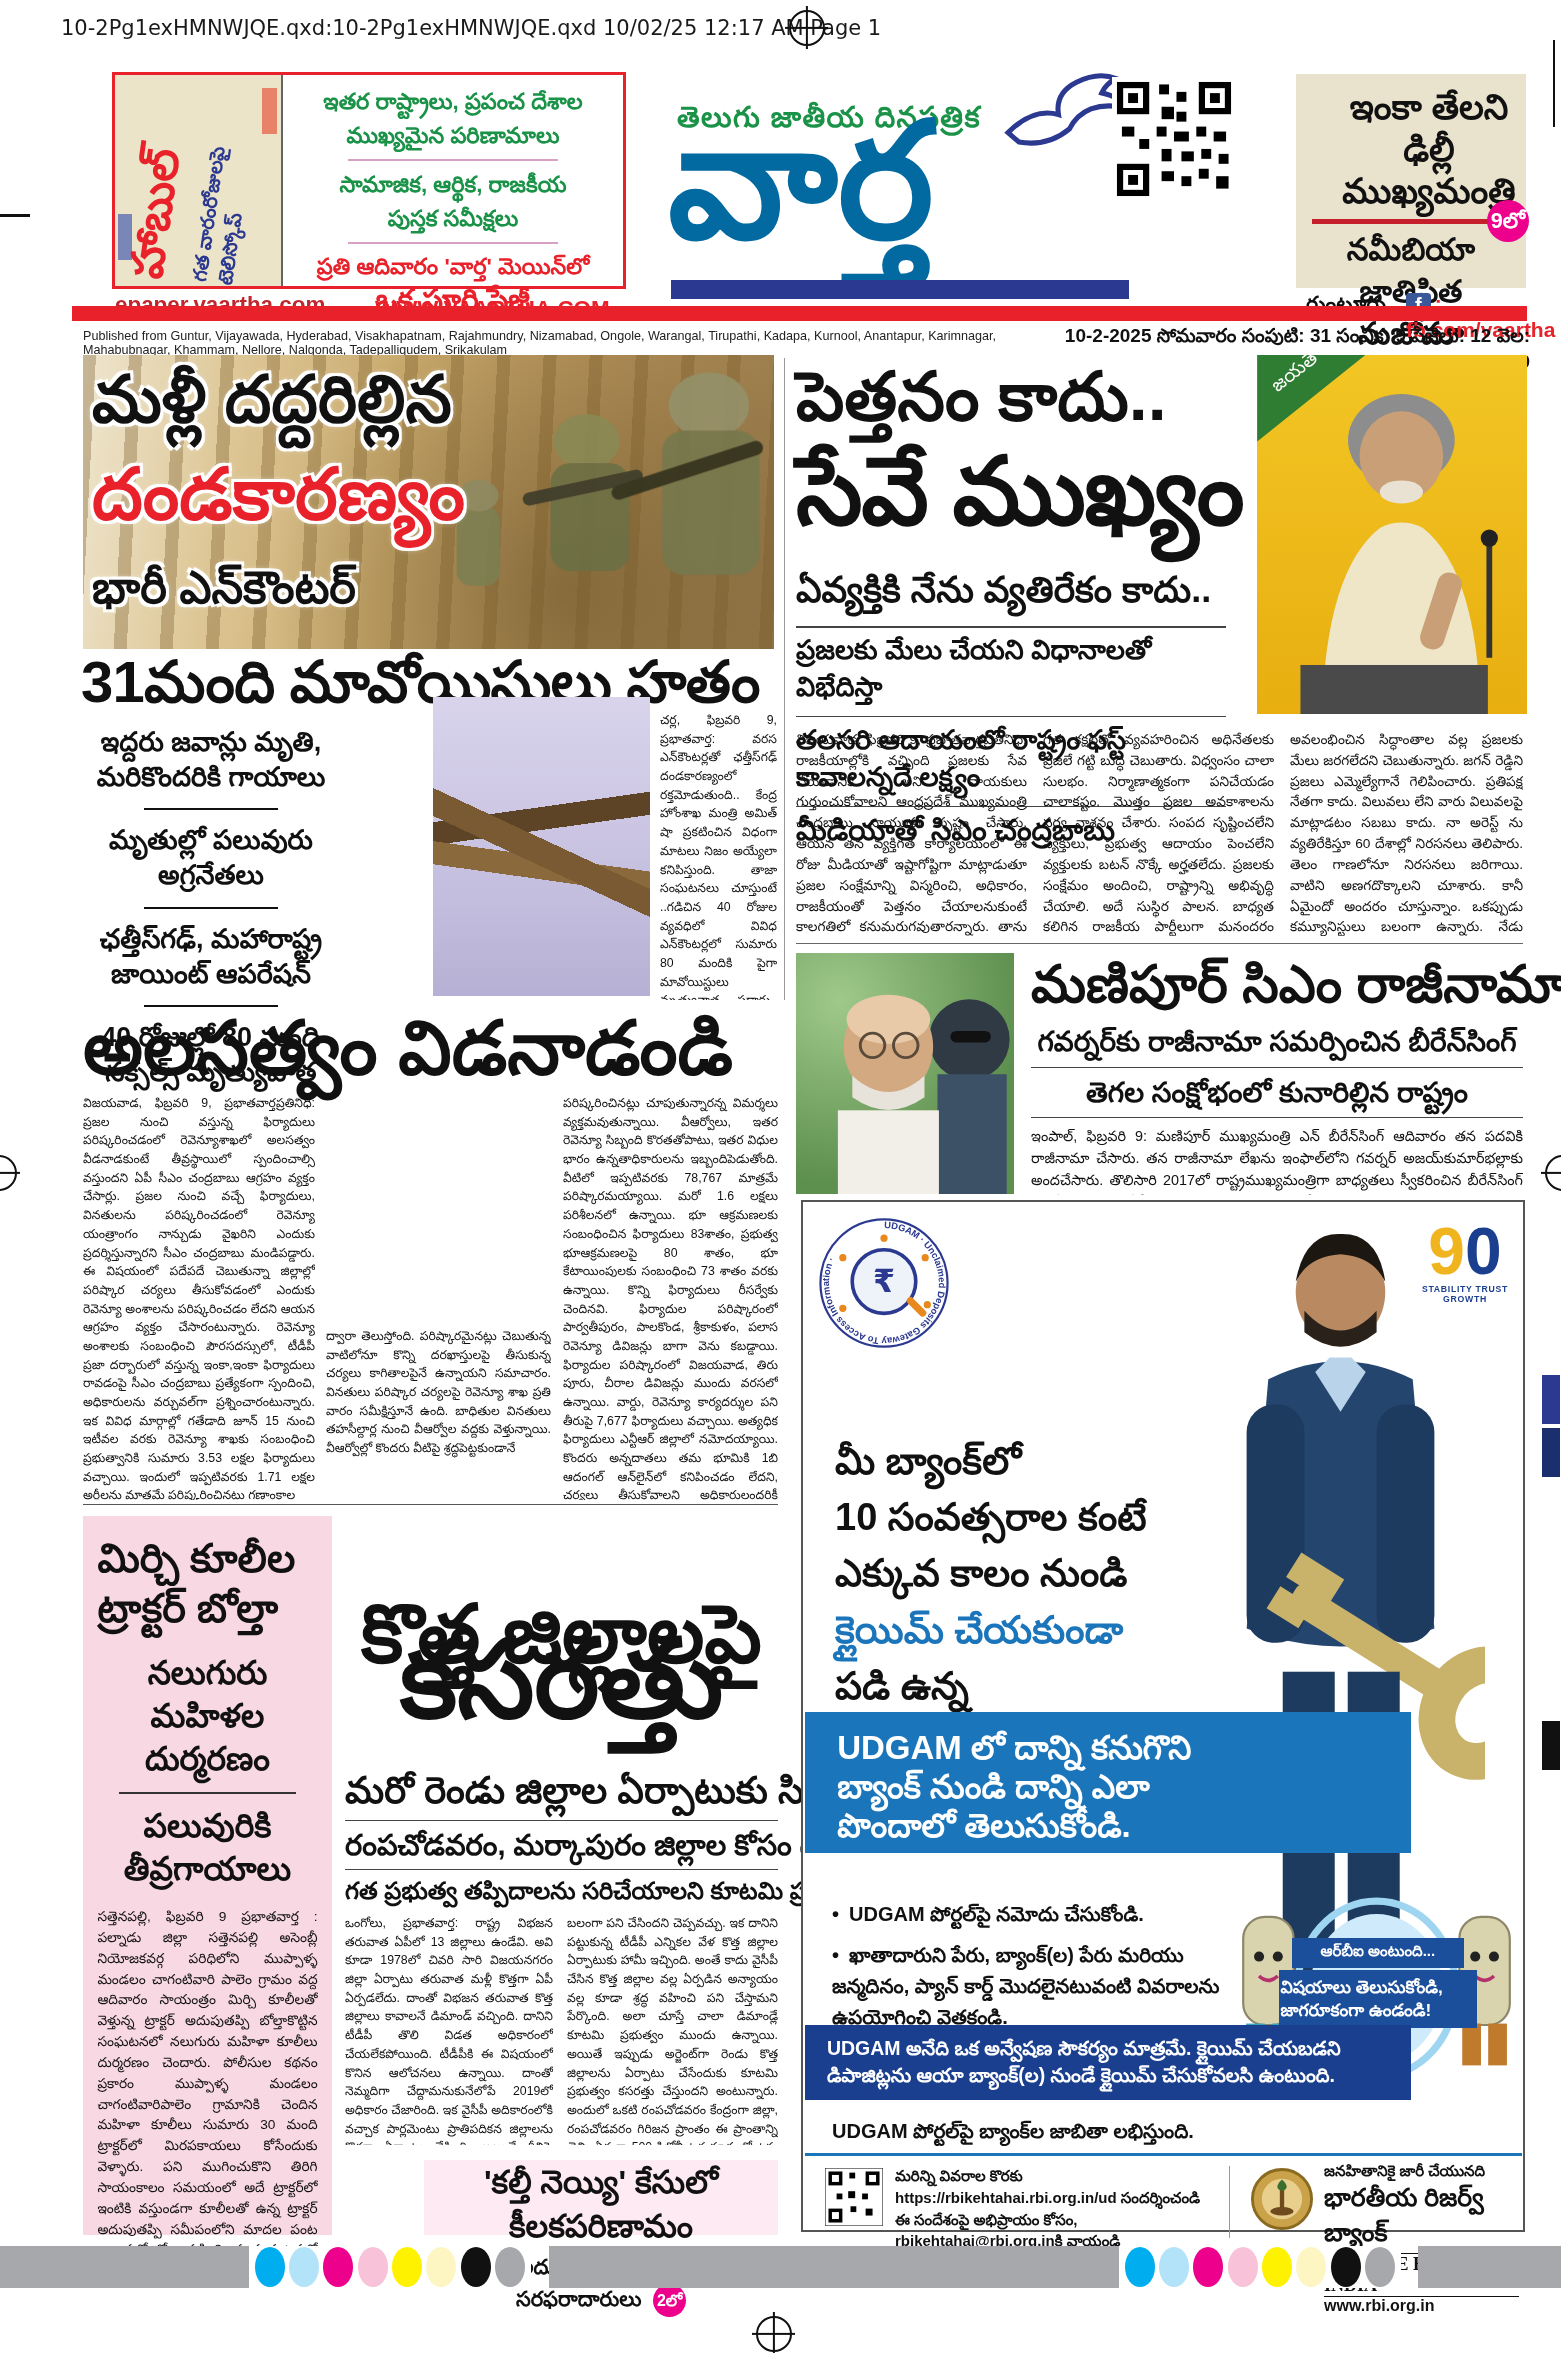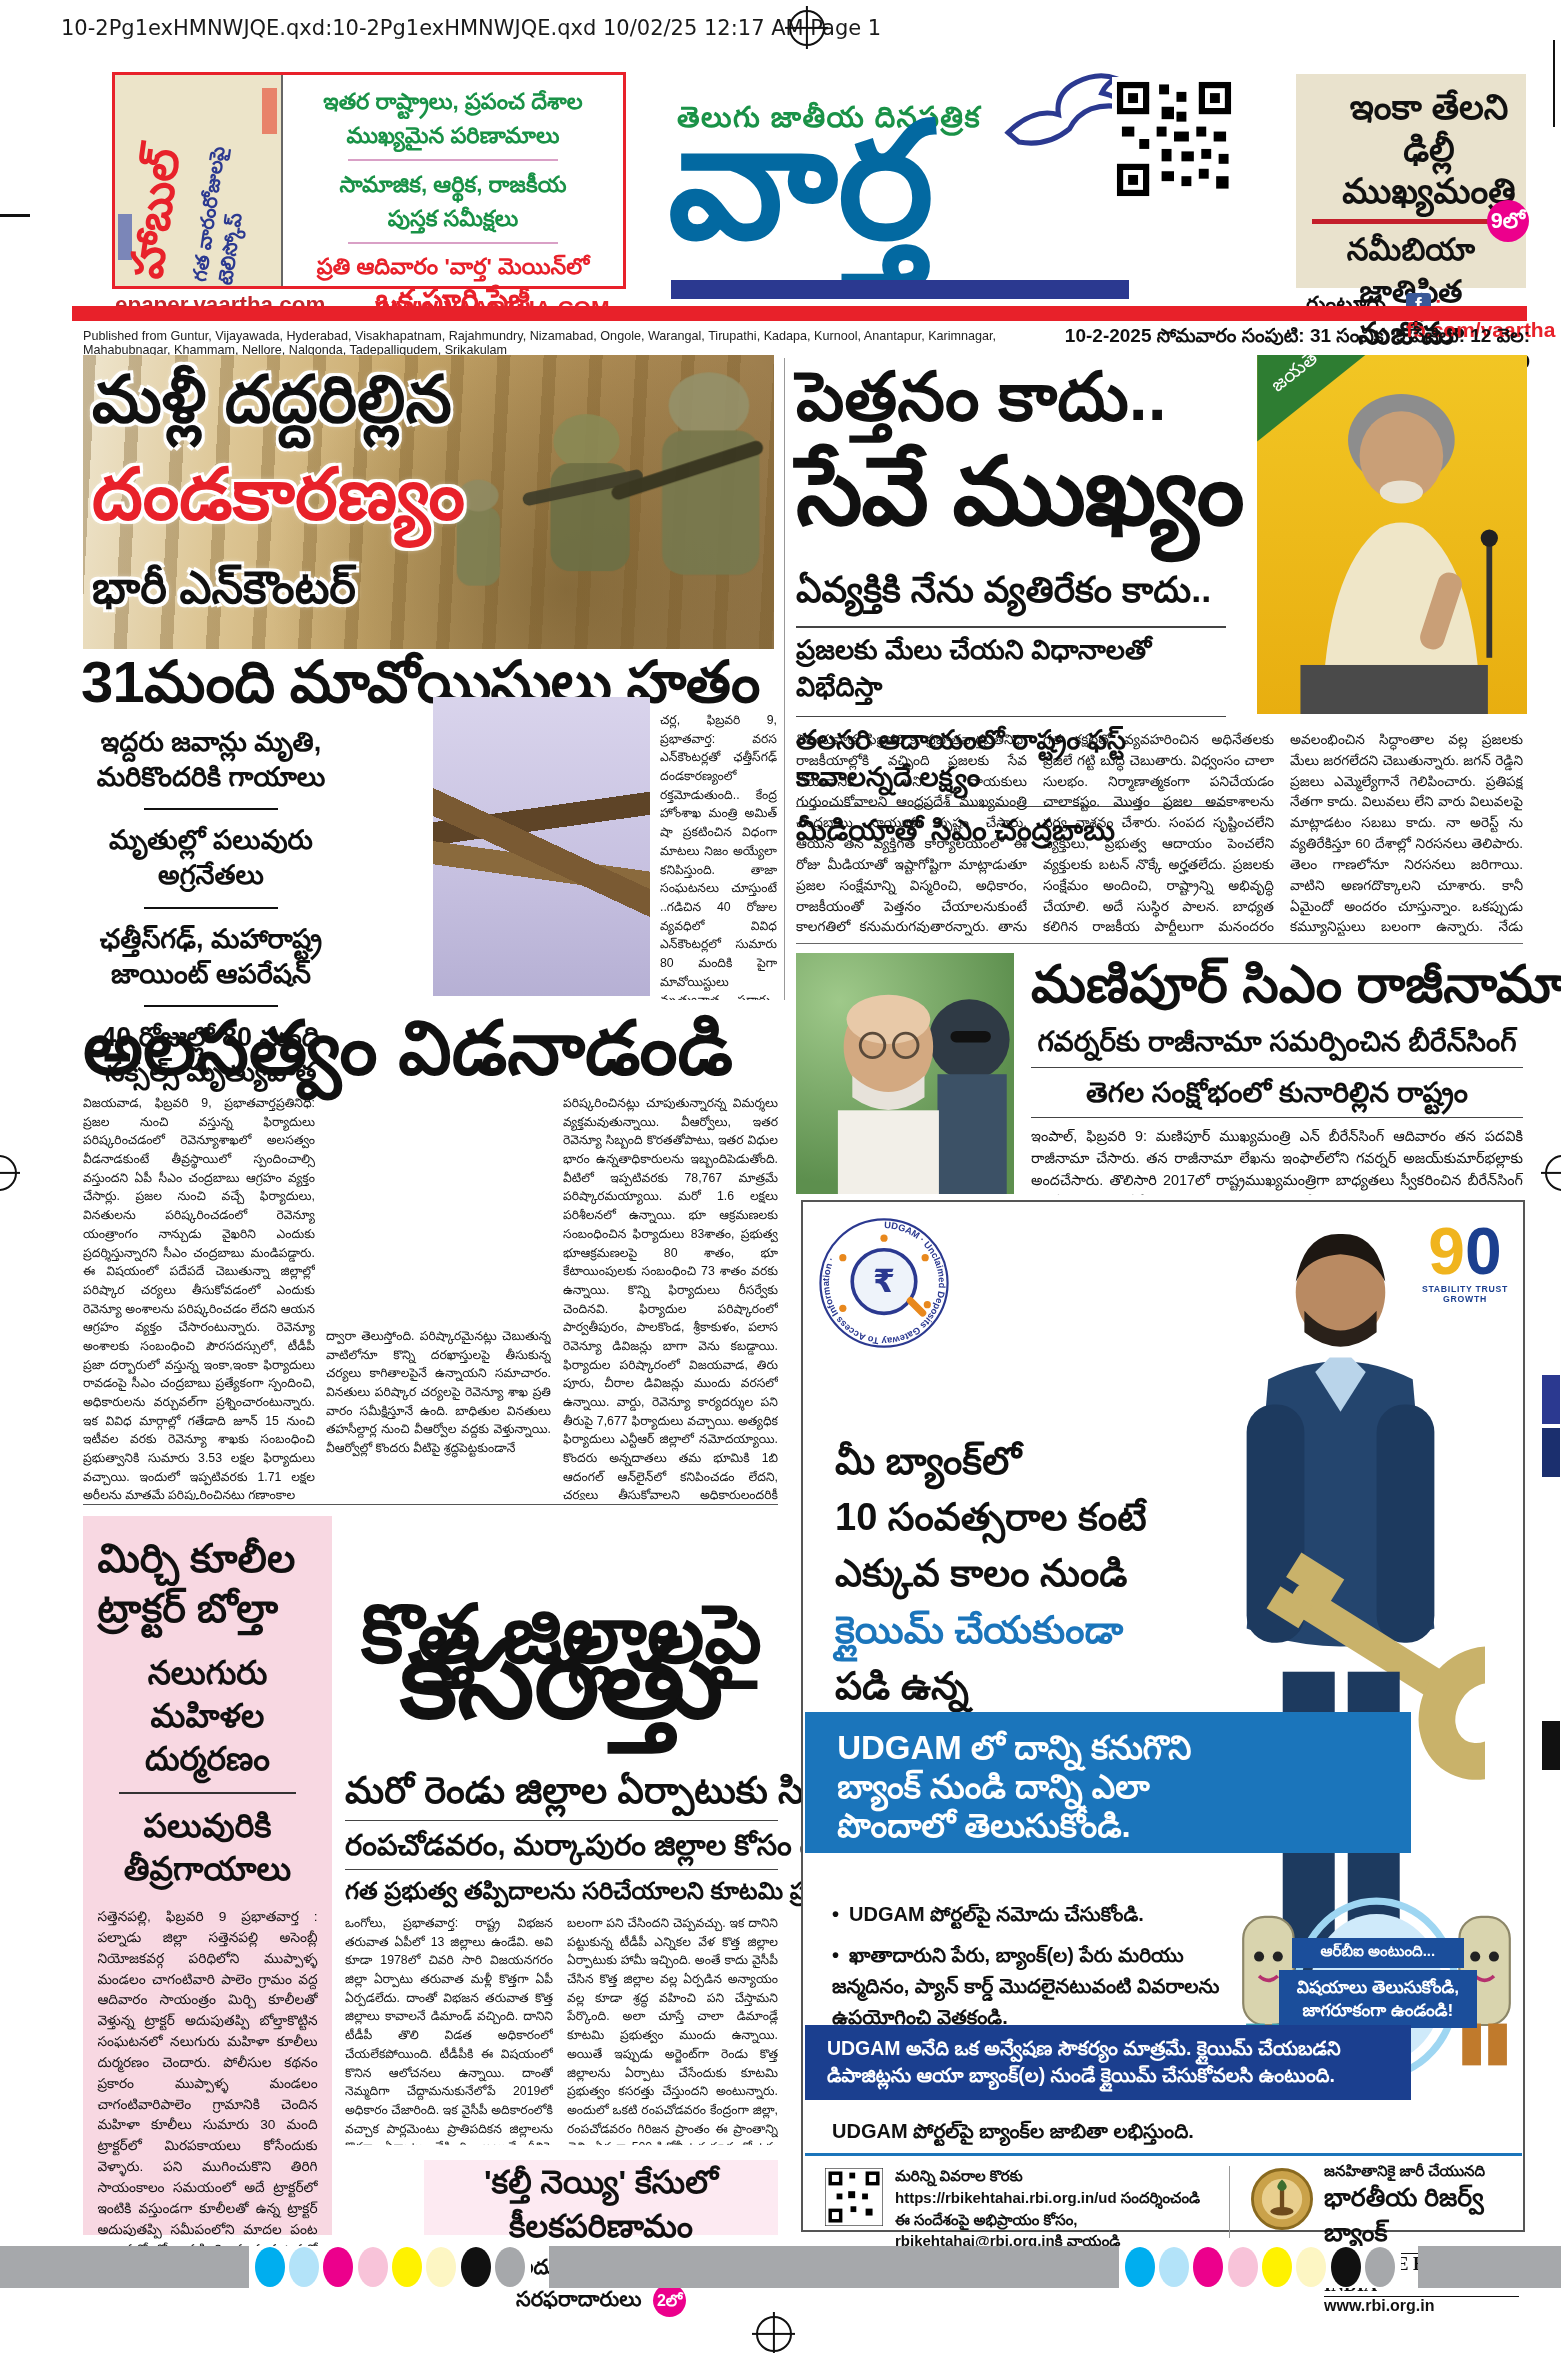--- a/index.html
+++ b/index.html
@@ -384,21 +384,21 @@
         <rect x="14" y="178" width="26" height="58" fill="#3aa0b5"></rect>
           <rect x="50" y="178" width="26" height="58" fill="#3aa0b5"></rect>
         <rect x="310" y="30" width="70" height="150" rx="30" fill="#d9d4ae" stroke="#8c8668" stroke-width="3"></rect>
         <circle cx="332" cy="85" r="7" fill="#222"></circle>
           <circle cx="358" cy="85" r="7" fill="#222"></circle>
         <path d="M332 112 Q345 124 358 112" stroke="#b5316e" stroke-width="5" fill="none"></path>
         <rect x="314" y="178" width="26" height="58" fill="#c07a2c"></rect>
           <rect x="350" y="178" width="26" height="58" fill="#c07a2c"></rect>
       </svg>
       <div class="abs" style="left:56px;top:43px;width:169px;background:#1b4e9b;color:#fff;text-align:center;font-size:15px;font-weight:bold;padding:4.3px 1.4px;">ఆర్‌బీఐ అంటుంది...</div>
-      <div class="abs" style="left:43px;top:75px;width:195px;background:#1b4e9b;color:#fff;text-align:center;font-size:17.3px;font-weight:bold;padding:5.8px 1.4px;line-height:1.35;">
+      <div class="abs" style="left:43px;top:75px;width:195px;background:#1b4e9b;color:#fff;font-size:17.3px;font-weight:bold;padding:5.8px 1.4px;line-height:1.35;">
         <div>విషయాలు తెలుసుకోండి,</div>
           <div>జాగరూకంగా ఉండండి!</div>
       </div>
     </div>
 
     <div class="abs darkband" style="left:2.2px;top:823px;width:606px;padding:10px 21.7px;box-sizing:border-box;font-size:19.5px;font-weight:bold;line-height:1.4;">UDGAM అనేది ఒక అన్వేషణ సౌకర్యం మాత్రమే. క్లైయిమ్ చేయబడని డిపాజిట్లను ఆయా బ్యాంక్(ల) నుండే క్లైయిమ్ చేసుకోవలసి ఉంటుంది.</div>
 
     <div class="abs" style="left:29px;top:918px;font-size:20px;font-weight:bold;">UDGAM పోర్టల్‌పై బ్యాంక్‌ల జాబితా లభిస్తుంది.</div>
     <div class="abs" style="left:2.2px;top:951px;width:717px;height:2.9px;background:#1b75bb;"></div>
 

